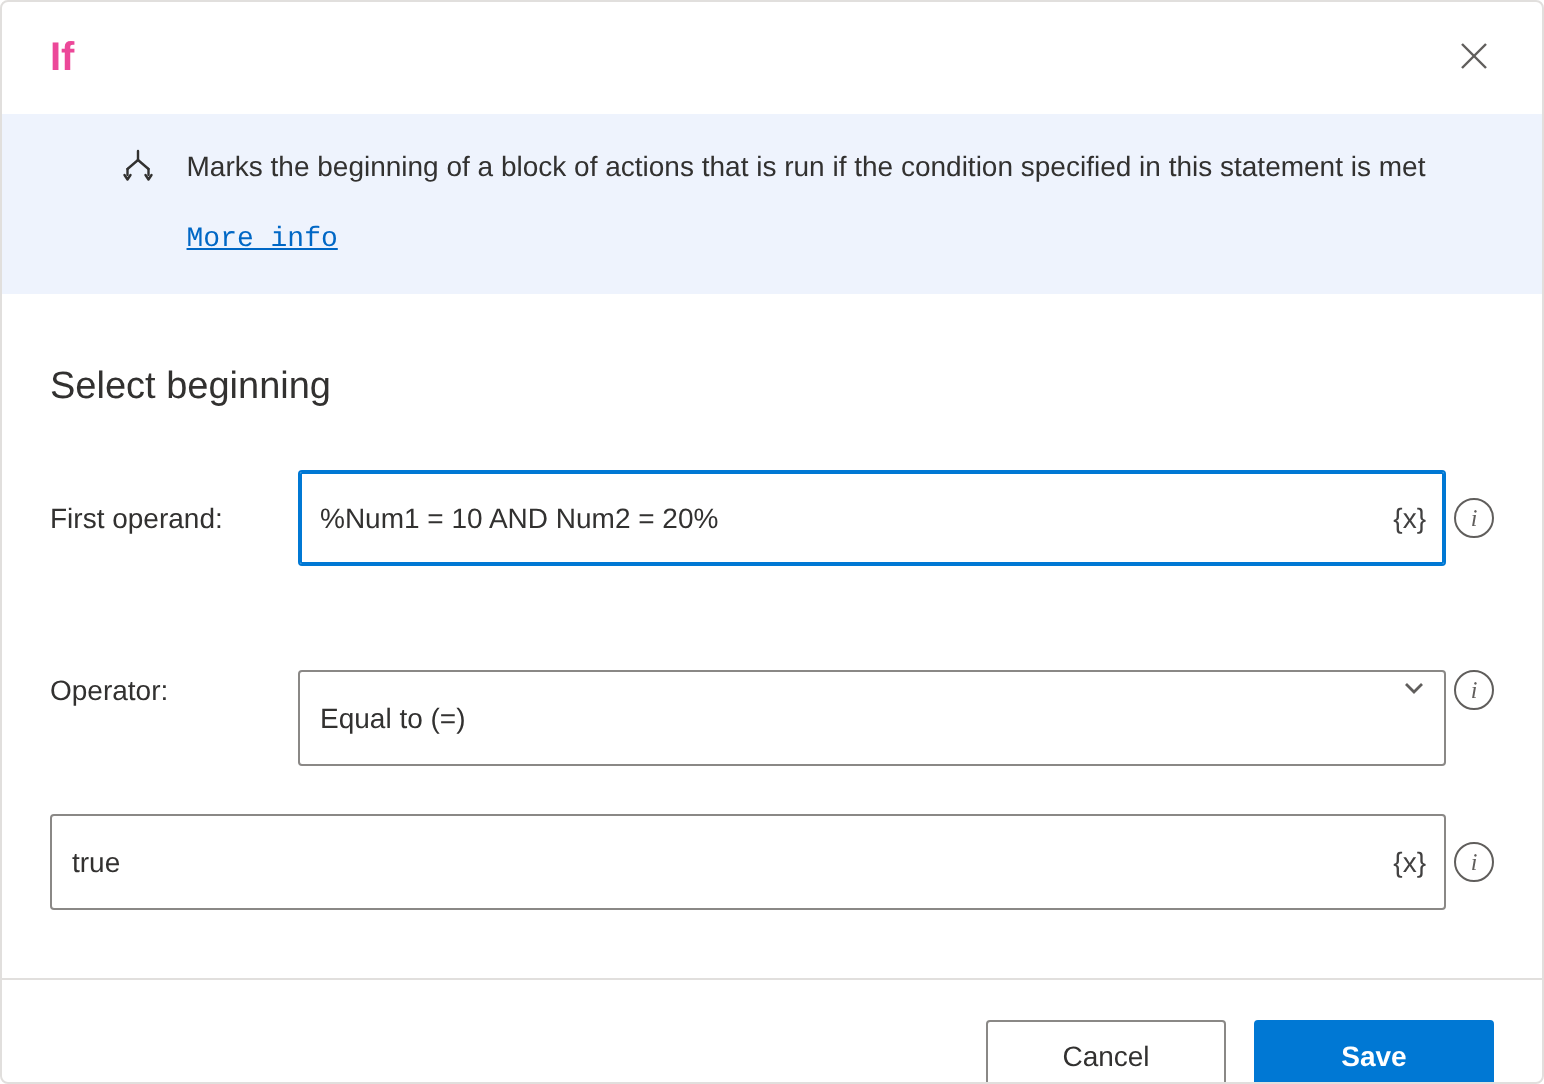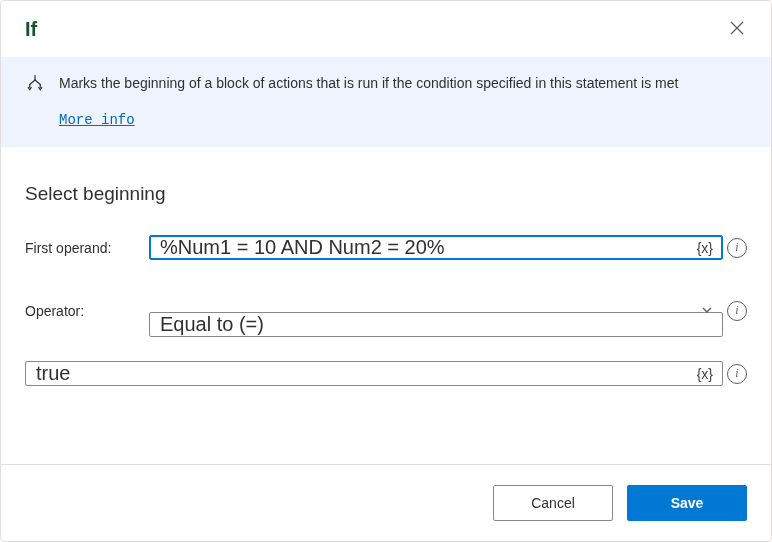--- a/index.html
+++ b/index.html
@@ -18,37 +18,38 @@
     }
     .header {
       display: flex;
       align-items: center;
       justify-content: space-between;
       padding: 14px 20px 14px 24px;
     }
     .header-title {
       font-size: 20px;
       font-weight: 600;
-      color: #14532d;
+      color: #ec4899;
     }
     .close-btn {
       width: 28px;
       height: 28px;
       display: flex;
       align-items: center;
       justify-content: center;
       cursor: pointer;
       color: #605e5c;
     }
     .close-btn svg { width: 14px; height: 14px; }
     .info-bar {
       background: #eef3fd;
       padding: 16px 24px;
       display: flex;
       gap: 14px;
+      justify-content: center;
     }
     .info-icon {
       flex: 0 0 auto;
       width: 20px;
       height: 20px;
       display: flex;
       align-items: flex-start;
       justify-content: center;
       color: #323130;
       padding-top: 1px;
@@ -87,25 +88,25 @@
       color: #323130;
     }
     .input-wrap {
       flex: 1;
       position: relative;
       display: flex;
       align-items: center;
     }
     .text-input, .select-input {
       width: 100%;
-      height: 25px;
+      height: 48px;
       border: 1px solid #8a8886;
       border-radius: 2px;
       padding: 0 38px 0 10px;
-      font-size: 20px;
+      font-size: 14px;
       font-family: inherit;
       background: #fff;
       color: #323130;
       outline: none;
     }
     .text-input.focused {
       border: 1px solid #0078d4;
       box-shadow: inset 0 0 0 1px #0078d4;
     }
     .var-badge {

